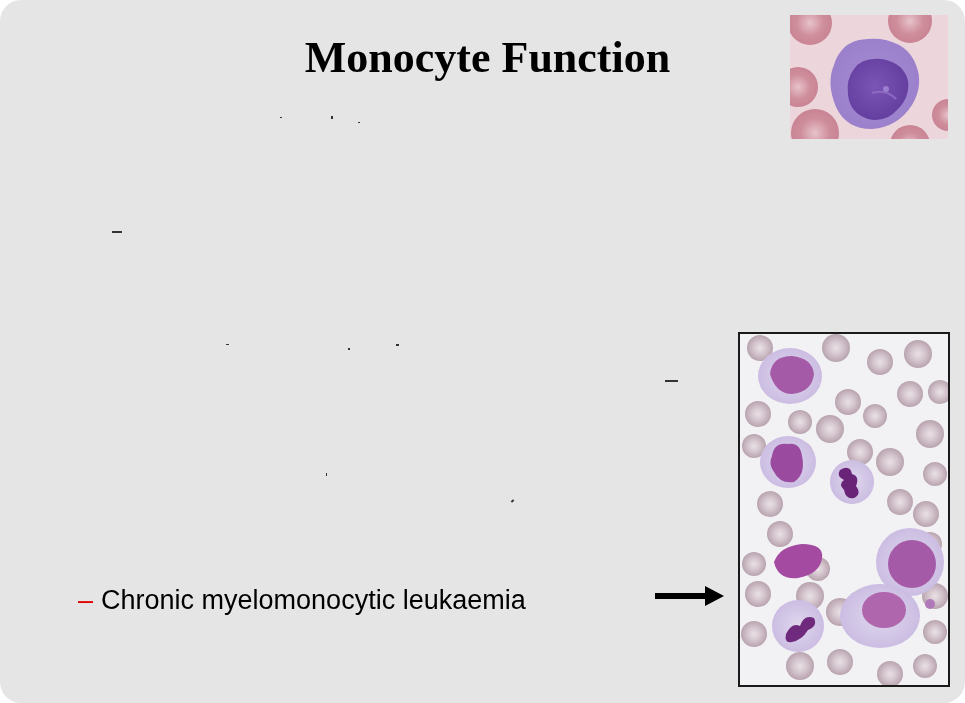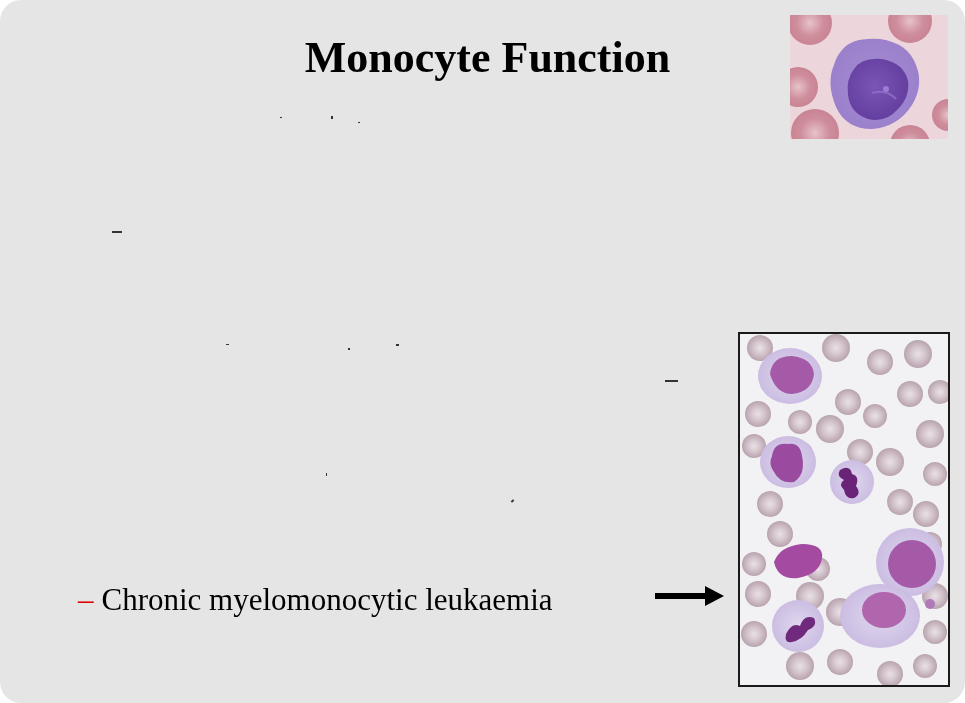--- a/index.html
+++ b/index.html
@@ -4,22 +4,22 @@
   <style>
     html, body { margin: 0; padding: 0; background: #ffffff; }
     body { width: 965px; height: 703px; position: relative; overflow: hidden; font-family: "Liberation Serif", serif; }
     .slide { position: absolute; left: 0; top: 0; width: 965px; height: 703px; background: #e5e5e5; border-radius: 21px; }
     .title {
       position: absolute; left: 0; width: 975px; top: 30px;
       text-align: center; font-family: "Liberation Serif", serif; font-weight: bold;
       font-size: 44px; line-height: 56px; color: #000000;
     }
     .bullet {
-      position: absolute; left: 78px; top: 578px; font-family: Liberation Serif, serif;
-      font-size: 31px; line-height: 44px; color: #000000; white-space: nowrap;
+      position: absolute; left: 78px; top: 578px; font-family: Liberation Sans, sans-serif;
+      font-size: 27px; line-height: 44px; color: #000000; white-space: nowrap;
     }
     .bullet .dash { color: #e00000; margin-right: 8px; }
     .arrow { position: absolute; left: 655px; top: 584px; width: 70px; height: 24px; }
     .artifact { position: absolute; background: #333; }
     
     .photo-small {
       position: absolute; left: 790px; top: 15px; width: 158px; height: 124px;
       background: #efd7dc; overflow: hidden;
     }
     

